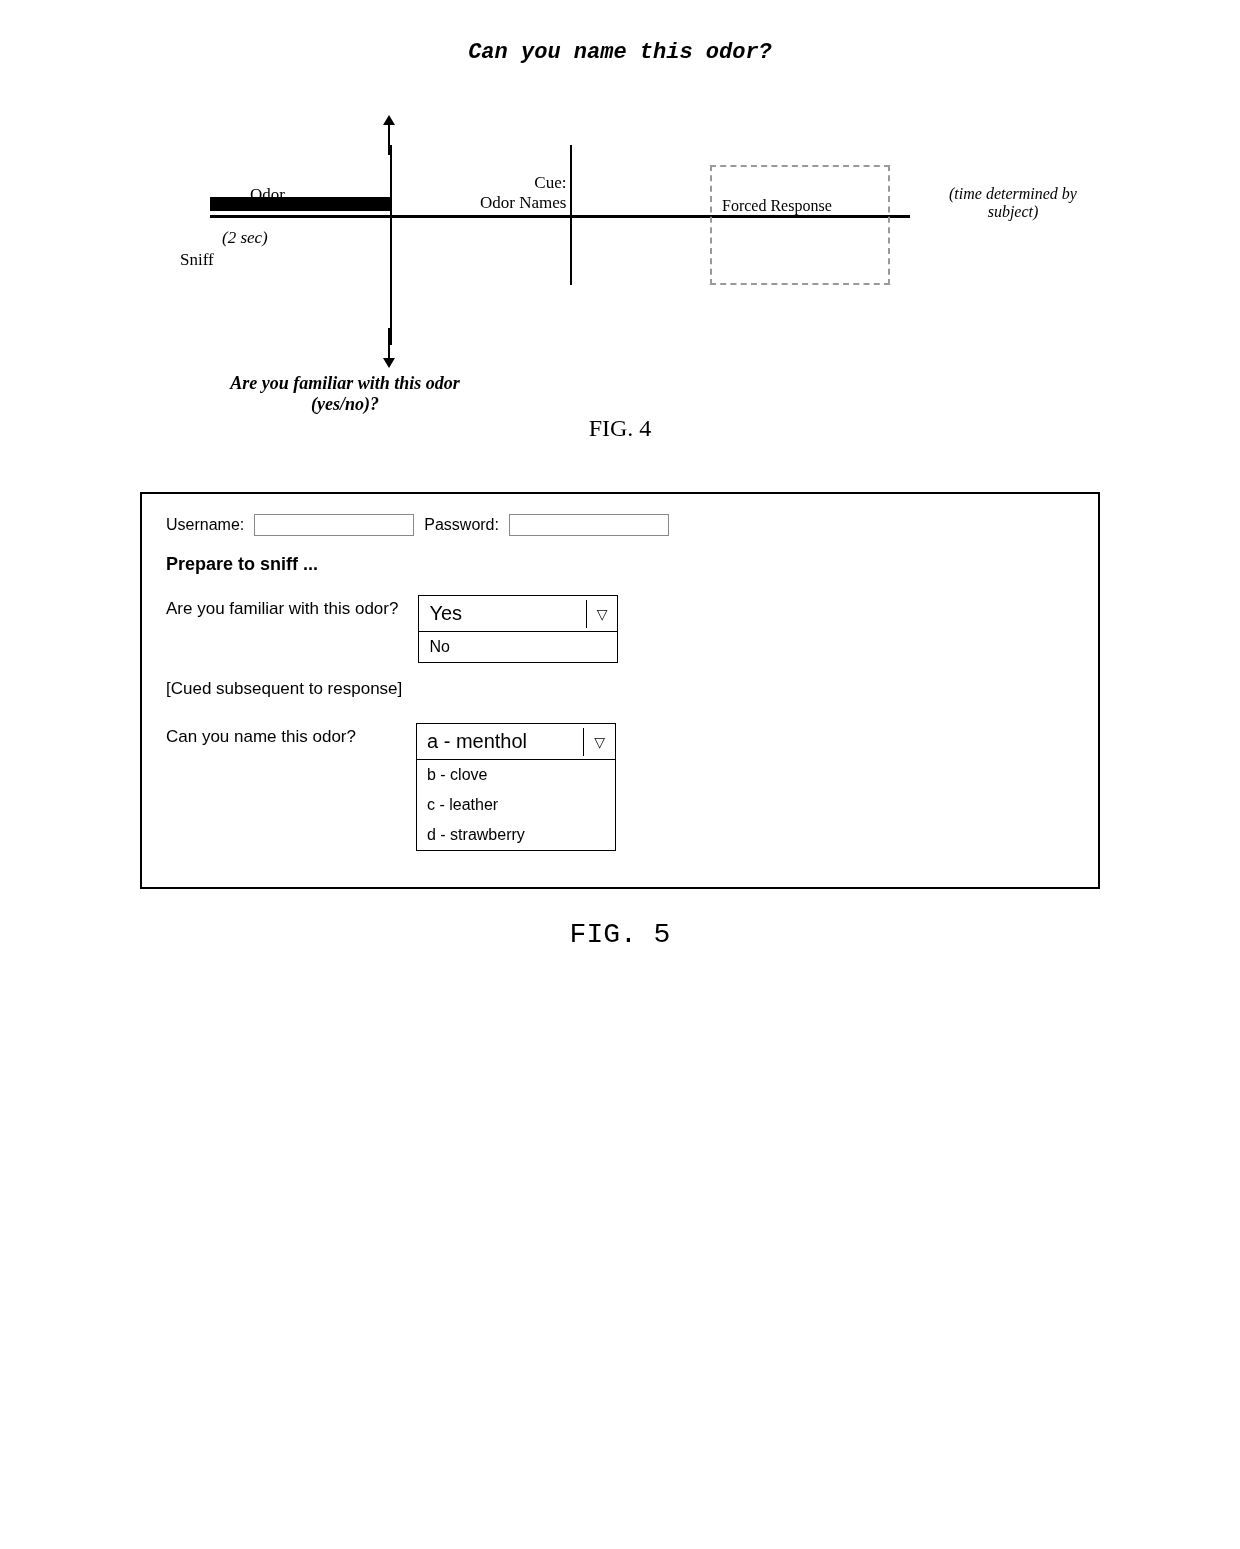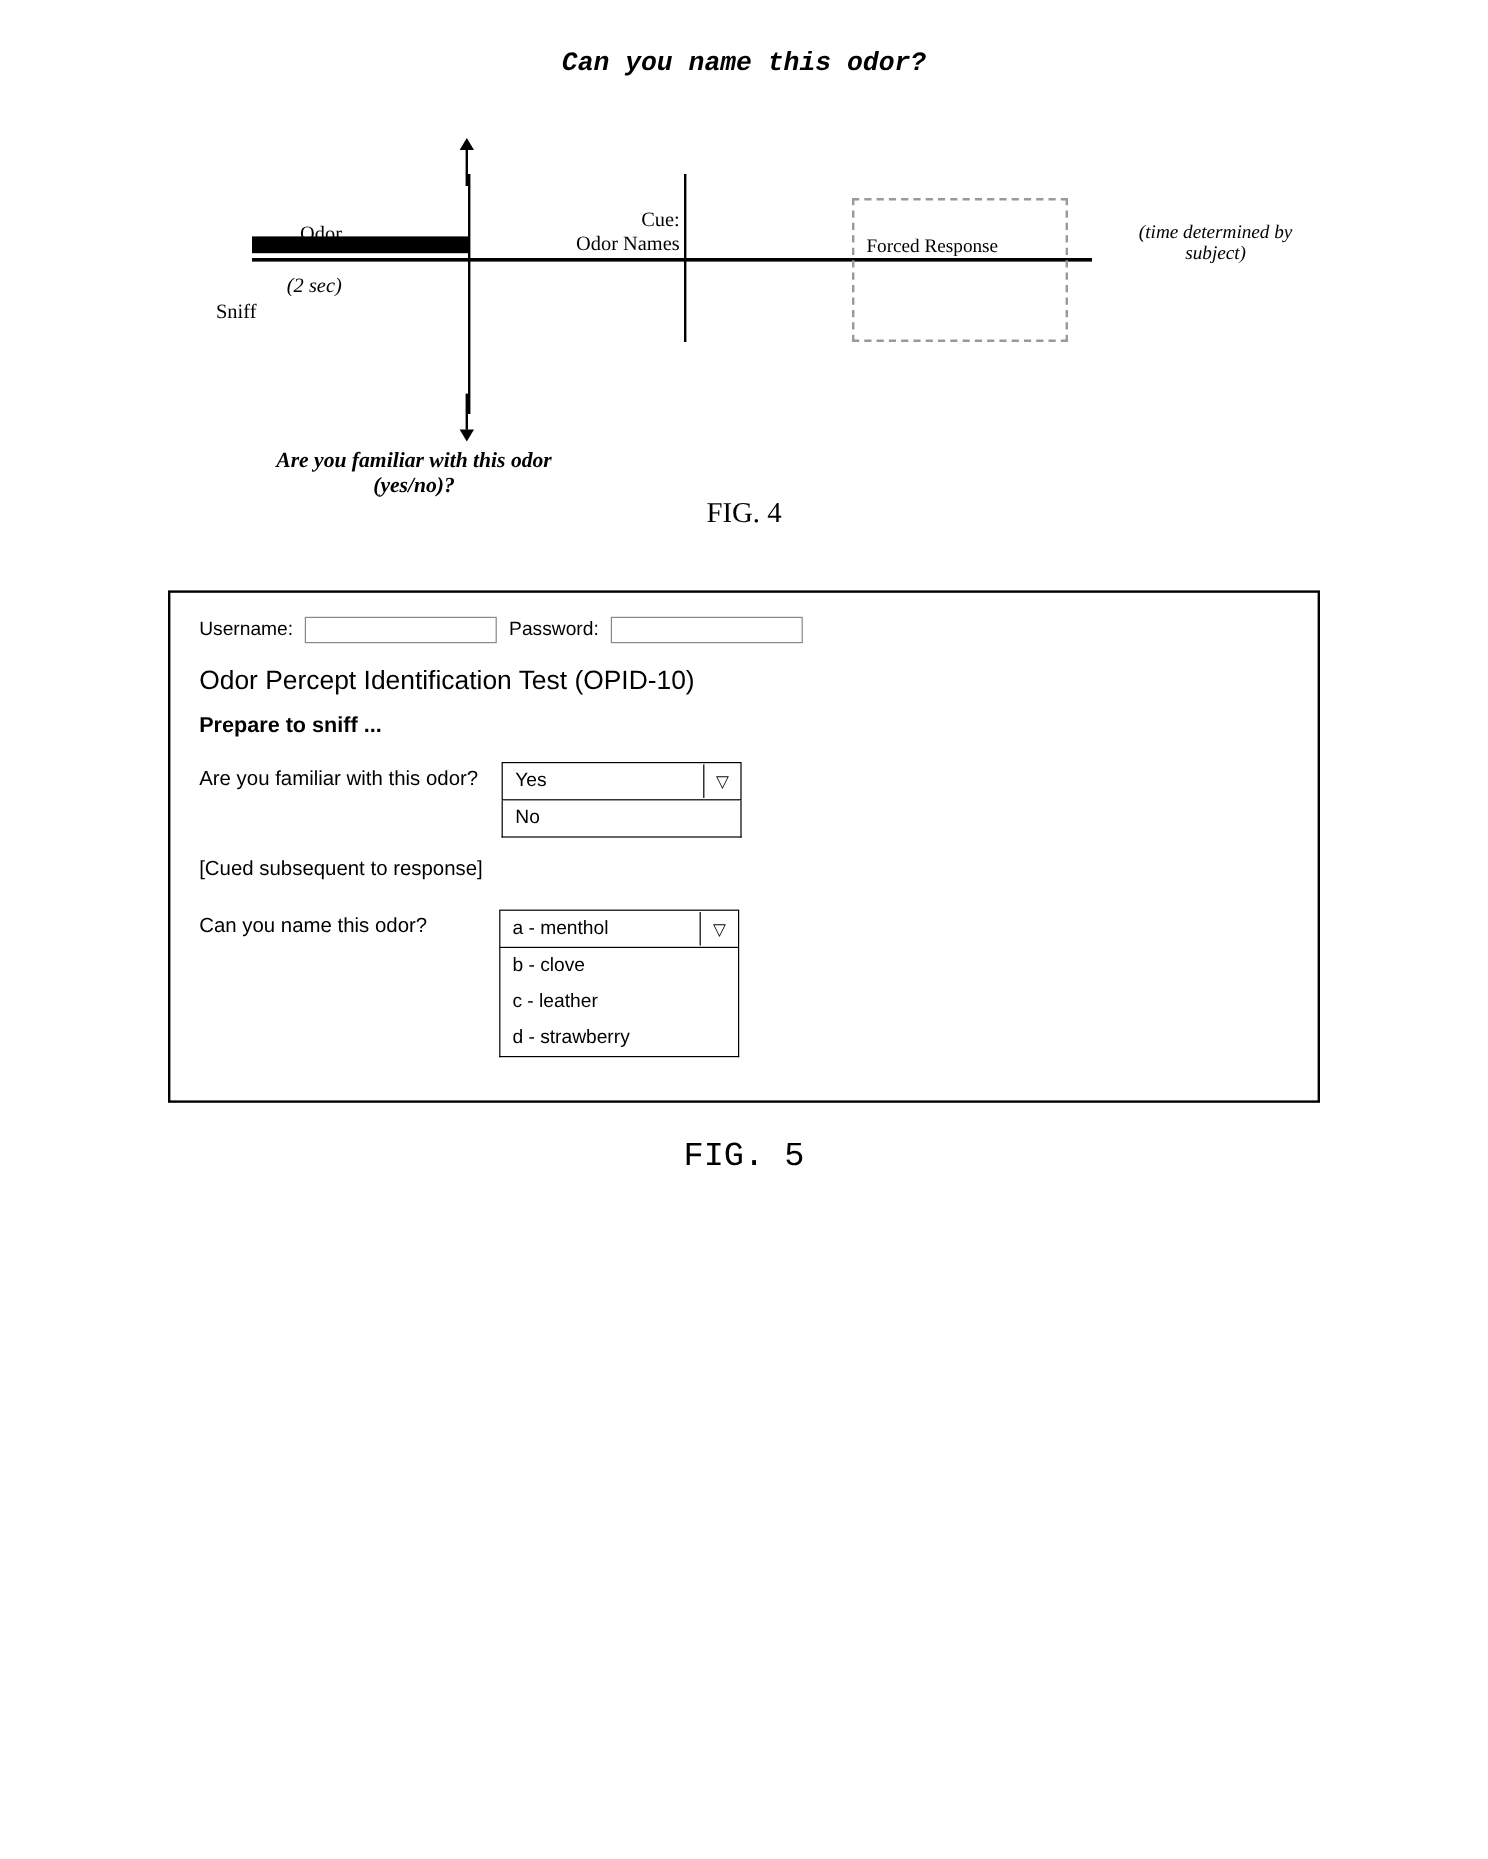--- a/index.html
+++ b/index.html
@@ -210,21 +210,21 @@
     .dropdown-selected {
       display: flex;
       align-items: center;
       border: 1px solid #000;
       min-width: 200px;
     }
 
     .dropdown-value {
       flex: 1;
       padding: 6px 10px;
-      font-size: 16px;
+      font-size: 20px;
       font-family: Arial, sans-serif;
     }
 
     .dropdown-arrow {
       padding: 6px 10px;
       border-left: 1px solid #000;
       font-size: 14px;
     }
 
     .dropdown-options {
@@ -283,21 +283,21 @@
     </div>
 
     <div style="position:absolute; left:213px; top:243px; display:flex; flex-direction:column; align-items:center;">
       <div style="width:2px;height:30px;background:#000;"></div>
       <div style="width:0;height:0;border-left:6px solid transparent;border-right:6px solid transparent;border-top:10px solid #000;"></div>
     </div>
 
     <div class="forced-box"></div>
 
     <div class="diag-label" style="left:80px; top:100px;">Odor</div>
-    <div class="diag-label" style="left:69px; top:143px; font-style:italic;">(2 sec)</div>
+    <div class="diag-label" style="left:52px; top:143px; font-style:italic;">(2 sec)</div>
     <div class="diag-label" style="left:10px; top:165px;">Sniff</div>
 
     <div class="diag-label" style="left:310px; top:88px; text-align:right;">
       <span>Cue:</span><br>
       <span>Odor Names</span>
     </div>
 
     <div class="diag-label" style="left:552px; top:112px; text-align:center; font-size:16px;">
       <span>Forced Response</span>
     </div>
@@ -322,21 +322,20 @@
 
     <div class="browser-content">
 
       <div class="login-row">
         <span>Username:</span>
         <input class="login-input" type="text" style="">
         <span>Password:</span>
         <input class="login-input" type="password" style="">
       </div>
 
-      <div class="app-title">Odor Percept Identification Test (OPID-10)</div>
 
       <div class="prepare-label">Prepare to sniff ...</div>
 
       <div class="question-row">
         <span class="question-label">Are you familiar with this odor?</span>
         <div class="dropdown-container">
           <div class="dropdown-selected">
             <span class="dropdown-value">Yes</span>
             <span class="dropdown-arrow">▽</span>
           </div>

